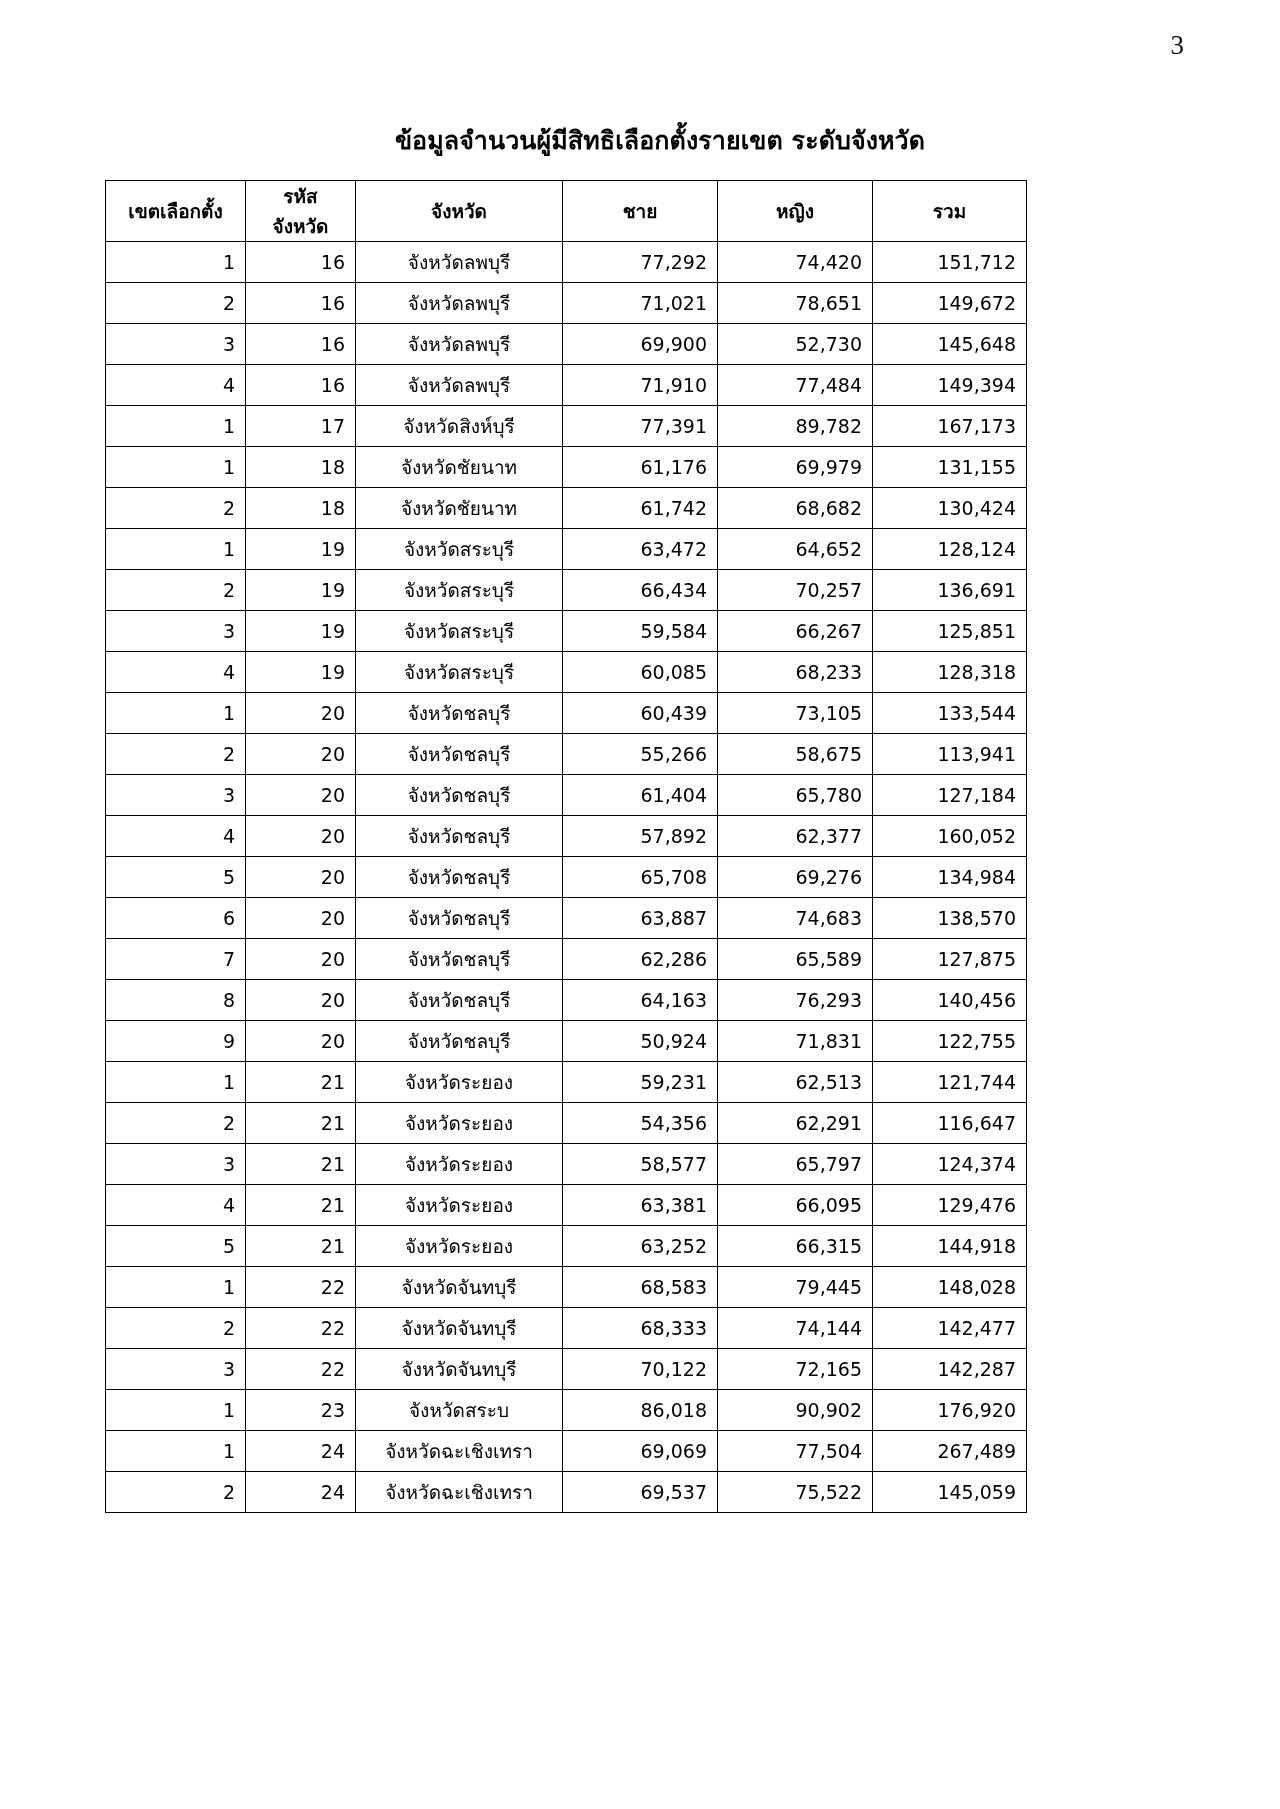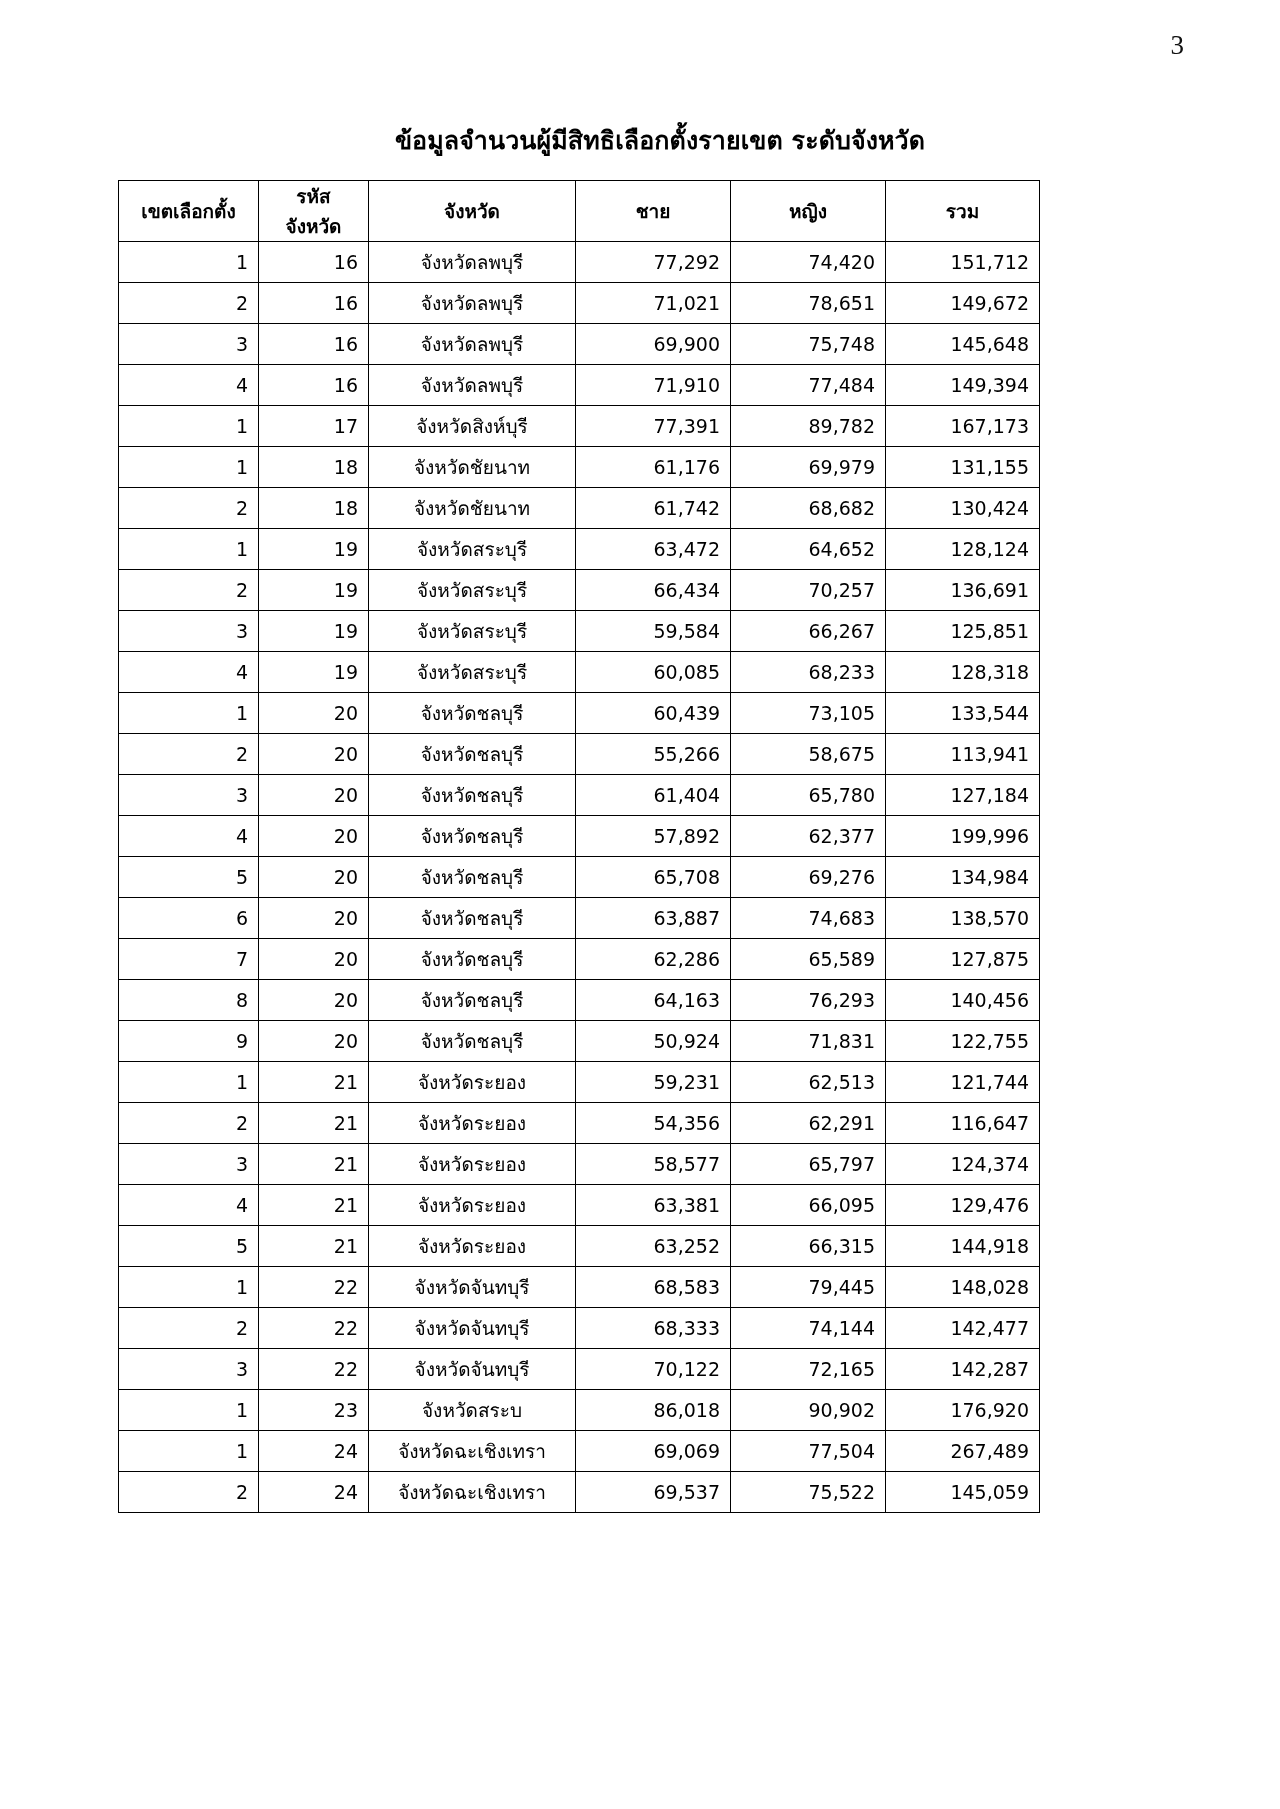--- a/index.html
+++ b/index.html
@@ -41,21 +41,21 @@
     font-size: 25px;
     font-weight: bold;
     letter-spacing: 0.1px;
     font-family: "DejaVu Sans", sans-serif;
     color: #000;
     padding-left: 20px;
   }
   .table-wrap {
     position: absolute;
     top: 180px;
-    left: 106px;
+    left: 93px;
     width: 921px;
     padding-left: 12px;
   }
   table.data-table {
     border-collapse: collapse;
     width: 921px;
     table-layout: fixed;
     background: #fff;
   }
   table.data-table col.c-district { width: 140px; }
@@ -138,21 +138,21 @@
             <td class="prov">จังหวัดลพบุรี</td>
             <td class="num">71,021</td>
             <td class="num">78,651</td>
             <td class="num">149,672</td>
           </tr>
           <tr>
             <td class="num">3</td>
             <td class="num">16</td>
             <td class="prov">จังหวัดลพบุรี</td>
             <td class="num">69,900</td>
-            <td class="num">75,748</td>
+            <td class="num">52,730</td>
             <td class="num">145,648</td>
           </tr>
           <tr>
             <td class="num">4</td>
             <td class="num">16</td>
             <td class="prov">จังหวัดลพบุรี</td>
             <td class="num">71,910</td>
             <td class="num">77,484</td>
             <td class="num">149,394</td>
           </tr>
@@ -235,21 +235,21 @@
             <td class="num">61,404</td>
             <td class="num">65,780</td>
             <td class="num">127,184</td>
           </tr>
           <tr>
             <td class="num">4</td>
             <td class="num">20</td>
             <td class="prov">จังหวัดชลบุรี</td>
             <td class="num">57,892</td>
             <td class="num">62,377</td>
-            <td class="num">199,996</td>
+            <td class="num">160,052</td>
           </tr>
           <tr>
             <td class="num">5</td>
             <td class="num">20</td>
             <td class="prov">จังหวัดชลบุรี</td>
             <td class="num">65,708</td>
             <td class="num">69,276</td>
             <td class="num">134,984</td>
           </tr>
           <tr>

